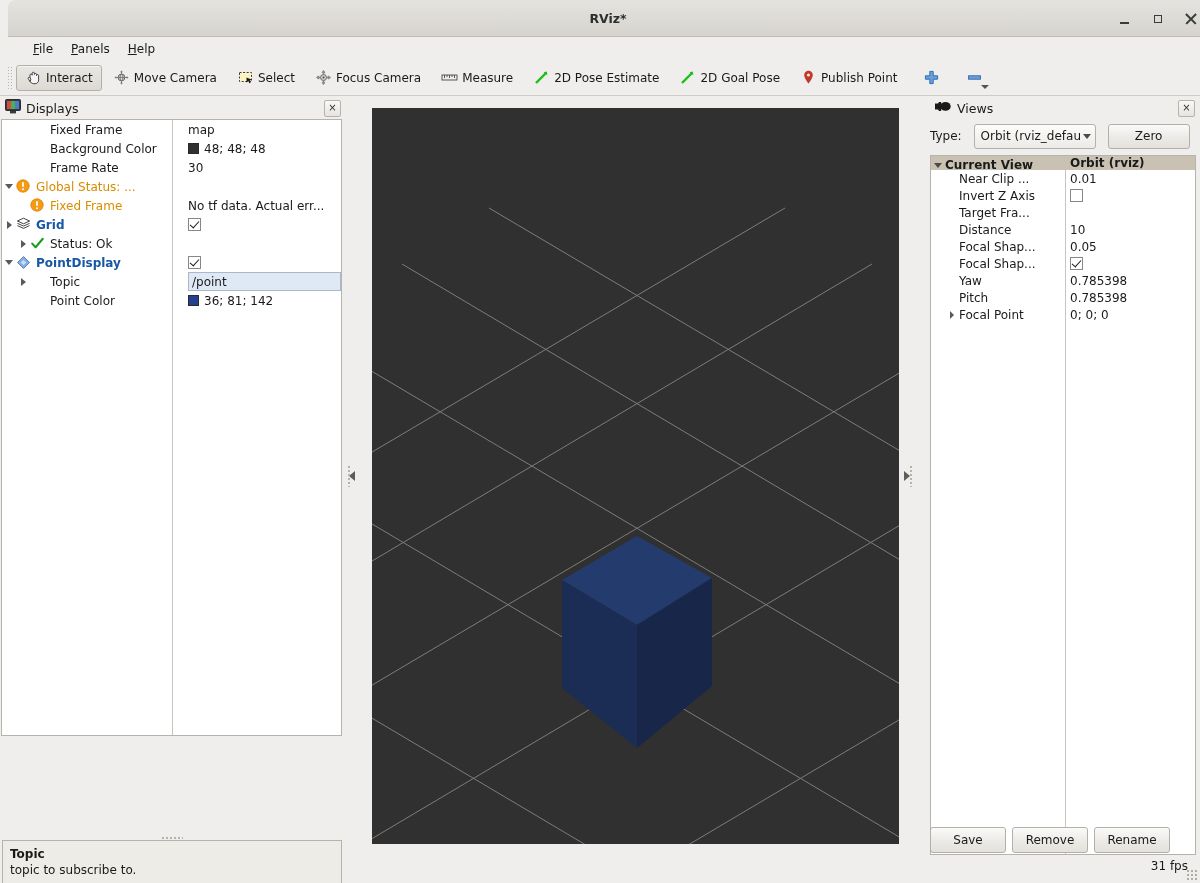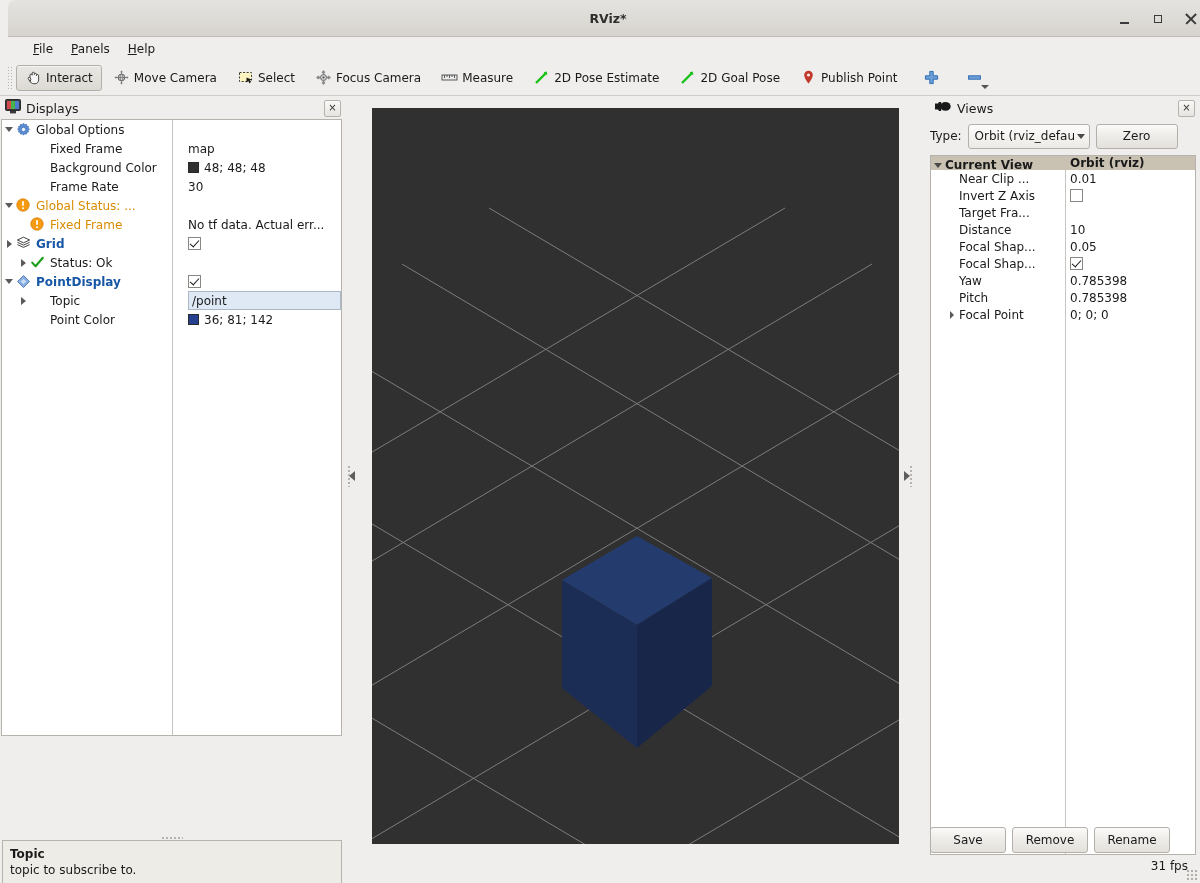--- a/index.html
+++ b/index.html
@@ -151,21 +151,21 @@
   .vsplit .dots { width: 3px; height: 22px;
     background-image: radial-gradient(#b6b3ad 0.8px, transparent 0.8px);
     background-size: 4px 4px; position: absolute; }
   .vsplit.left .dots { left: 2px; }
   .vsplit.right .dots { right: 2px; }
   .arrowL { width: 0; height: 0; border-top: 5px solid transparent; border-bottom: 5px solid transparent; border-right: 6px solid #5d5d5d; }
   .arrowR { width: 0; height: 0; border-top: 5px solid transparent; border-bottom: 5px solid transparent; border-left: 6px solid #5d5d5d; }
 
   
   .views { position: absolute; left: 929px; top: 97px; width: 268px; height: 727px; }
-  .views-typerow { position: absolute; left: 1px; top: 26px; width: 266px; height: 26px; display: flex; align-items: center; gap: 6px; }
+  .views-typerow { position: absolute; left: 1px; top: 26px; width: 266px; height: 26px; display: flex; align-items: center; gap: 12px; }
   .combo {
     width: 122px; height: 25px; border: 1px solid #b3b0aa; border-radius: 3px;
     background: linear-gradient(to bottom,#fdfcfb,#eceae6);
     display: flex; align-items: center; padding: 0 4px 0 6px; font-size: 12px; overflow: hidden; white-space: nowrap;
   }
   .combo .cval { overflow: hidden; text-overflow: clip; flex: 1; }
   .combo .carrow { width: 0; height: 0; margin-left: 3px; flex: 0 0 auto;
     border-left: 4px solid transparent; border-right: 4px solid transparent; border-top: 5px solid #4a4a4a; }
 
   .vtree {
@@ -339,33 +339,20 @@
         </svg>
       </span>
       <span class="ptxt">Displays</span>
       <span class="panel-close">×</span>
     </div>
 
     <div class="tree">
       <div class="colsplit"></div>
       <div id="displays-rows">
           <div class="trow">
-            <div class="left ">
-              <span class="twist">
-                <span class="down"></span>
-              </span>
-              <span class="ico"><svg width="15" height="15" viewBox="0 0 15 15">
-                  <path d="M7.5 1.2l1 1.5 1.8-.5.4 1.8 1.8.4-.5 1.8 1.5 1-1.5 1 .5 1.8-1.8.4-.4 1.8-1.8-.5-1 1.5-1-1.5-1.8.5-.4-1.8-1.8-.4.5-1.8-1.5-1 1.5-1-.5-1.8 1.8-.4.4-1.8 1.8.5z" fill="#5b8dd6" stroke="#3e6fb0" stroke-width="0.7"></path>
-                  <circle cx="7.5" cy="7.5" r="2.2" fill="#eef4fb" stroke="#3e6fb0" stroke-width="0.8"></circle>
-                </svg></span>
-              <span class="tlabel">Global Options</span>
-            </div>
-            <div class="right"></div>
-          </div>
-          <div class="trow">
             <div class="left indent1">
               <span class="twist"></span>
               <span class="ico"></span>
               <span class="tlabel">Fixed Frame</span>
             </div>
             <div class="right">
               <span>map</span>
             </div>
           </div>
           <div class="trow">

